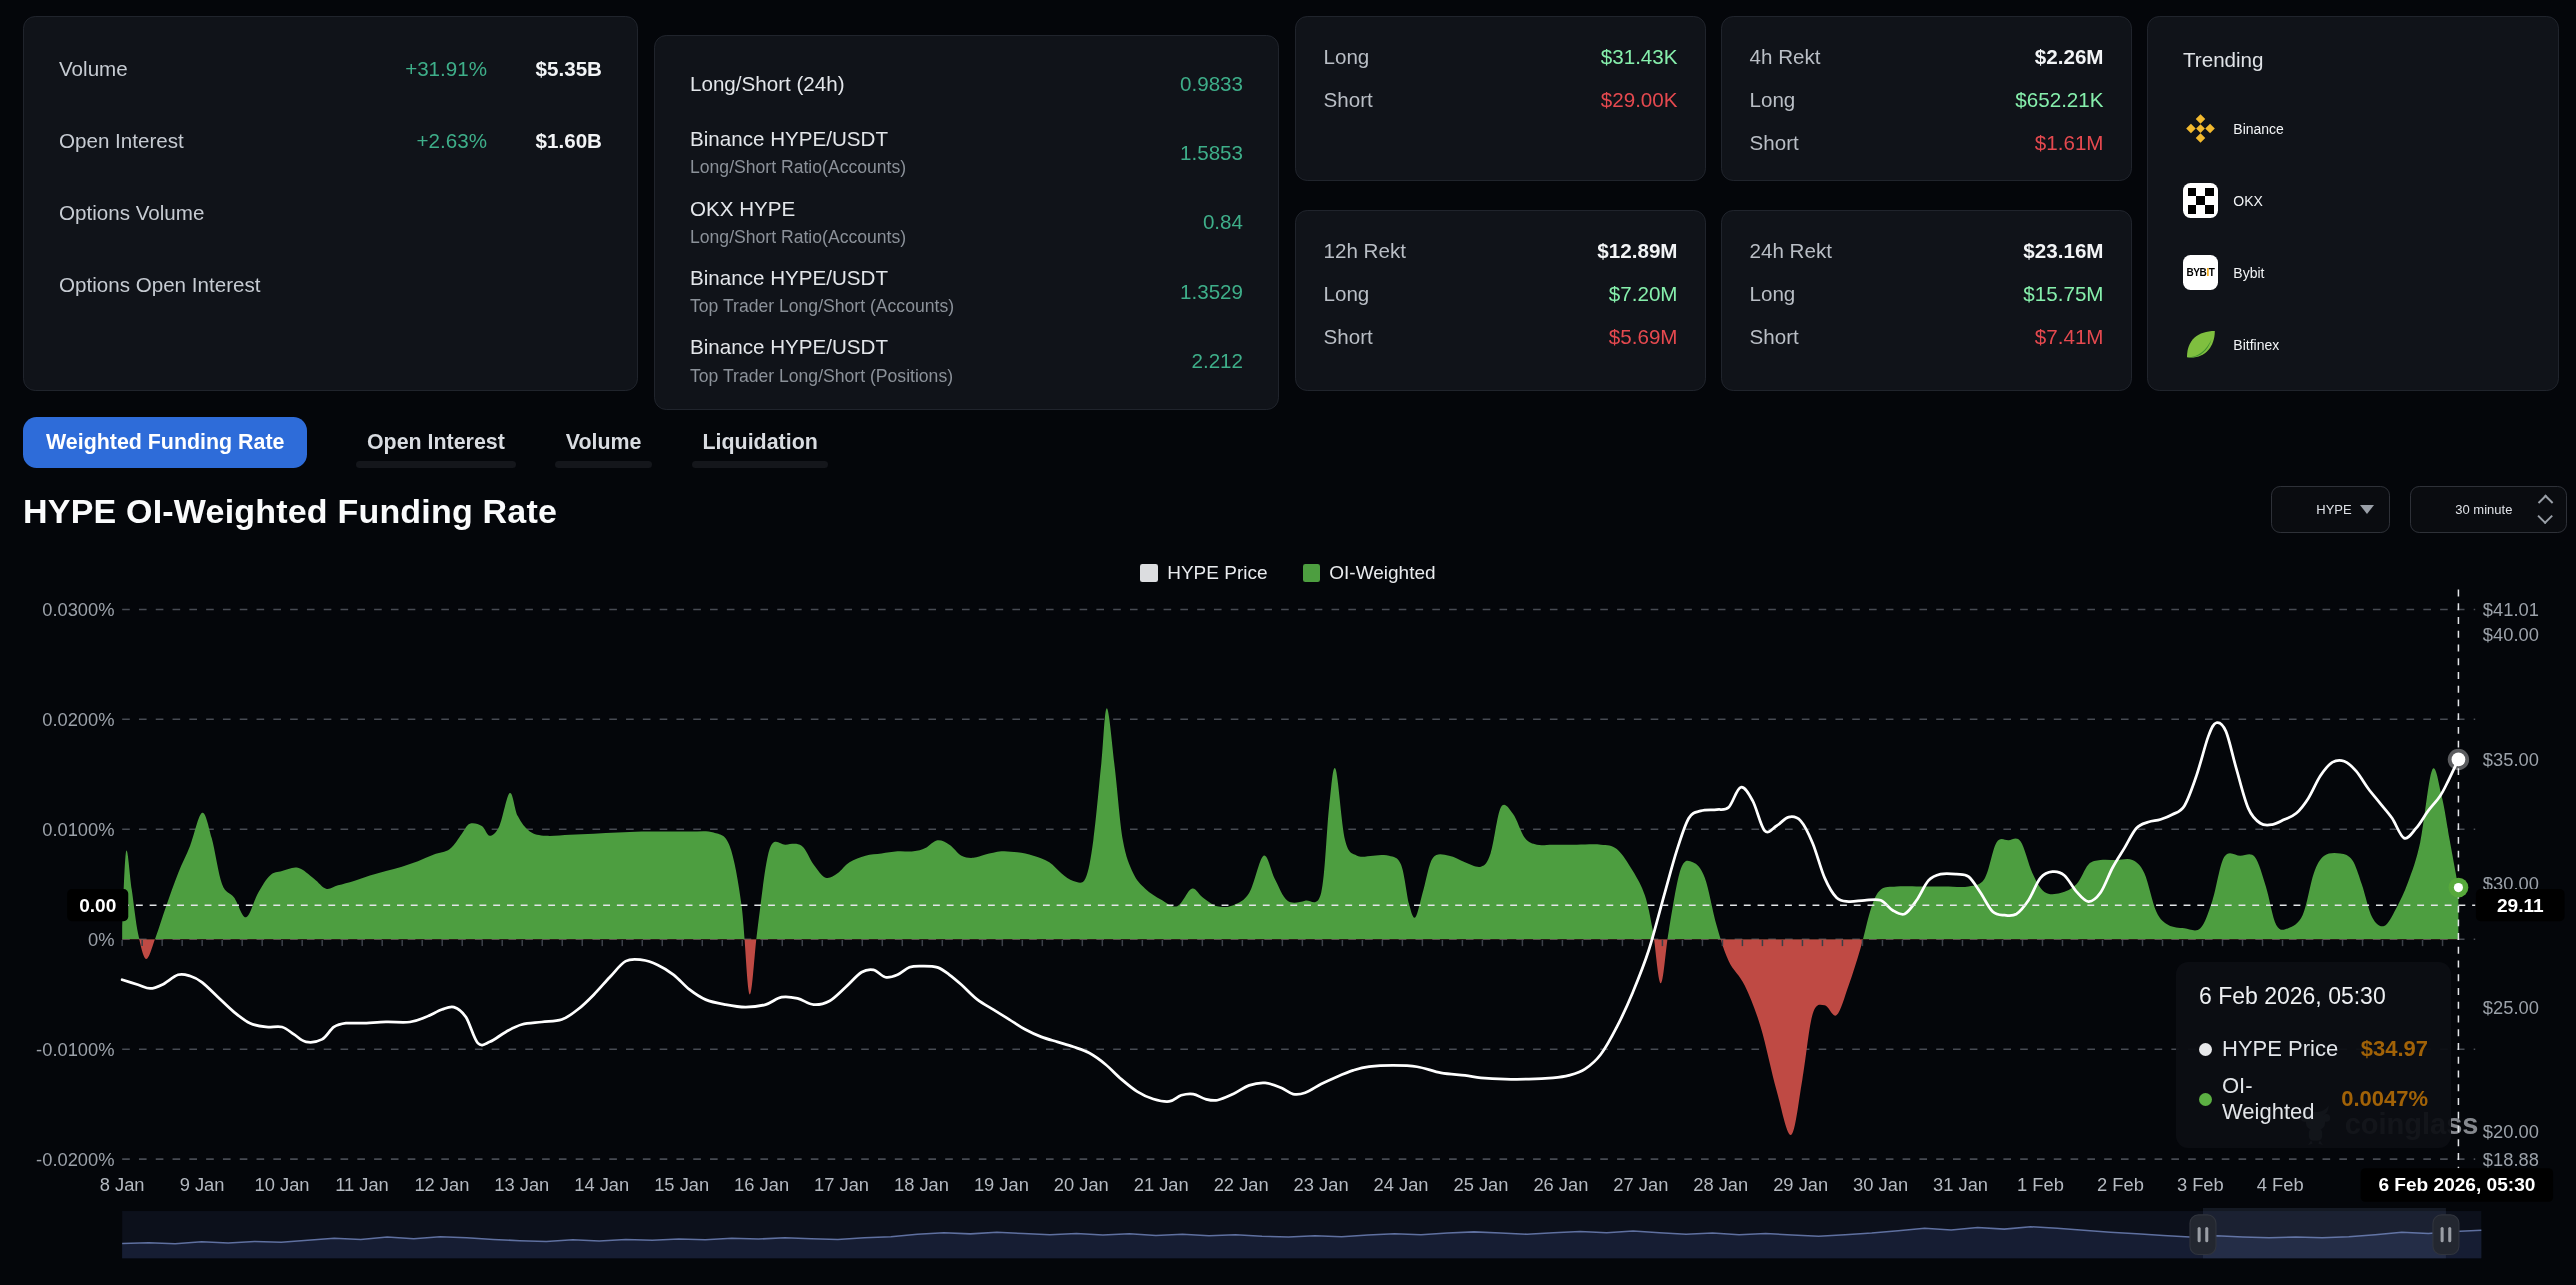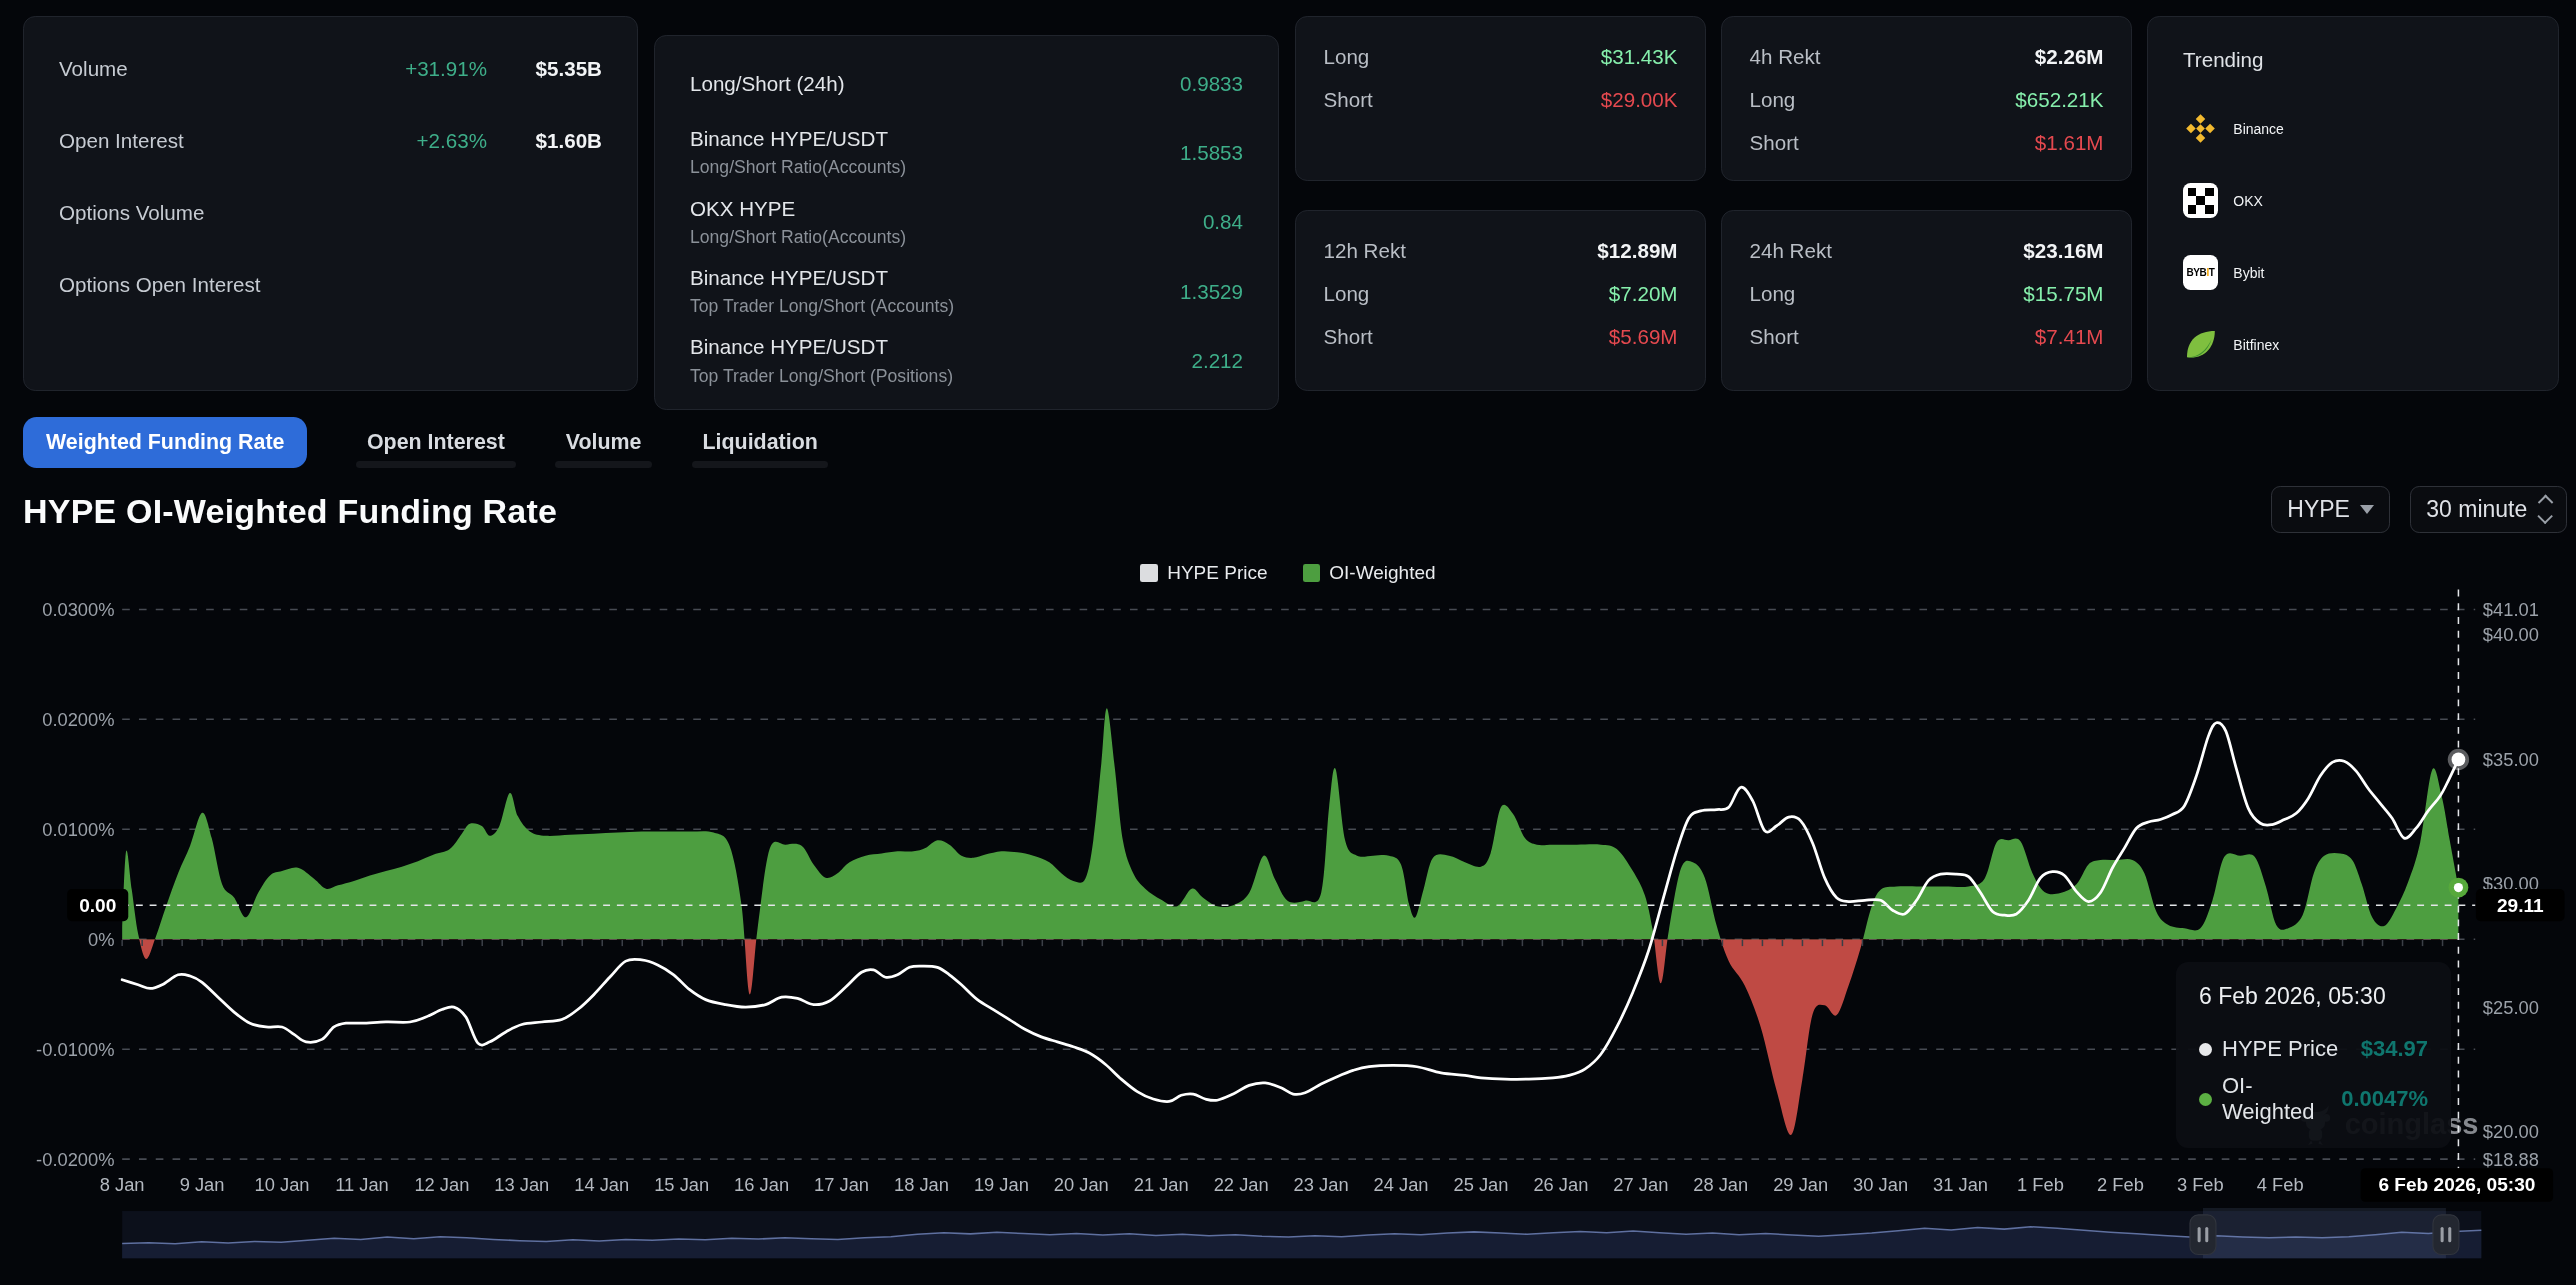--- a/index.html
+++ b/index.html
@@ -38,41 +38,41 @@
   
   .tabs{position:absolute;left:23px;top:419px;display:flex;align-items:center;gap:58px;height:46px;}
   .tab{font-size:21.4px;font-weight:600;color:#d9dce1;cursor:pointer;position:relative;padding:4.6px 1.5px;border-radius:9.2px;}
   .tab.active{background:#2e6cd9;color:#fff;font-weight:700;padding:13px 23px;border-radius:13.7px;}
   .tab:not(.active)::after{content:"";position:absolute;left:-9.2px;right:-9.2px;bottom:-9.2px;height:7.6px;border-radius:4.6px;background:#14161b;}
   .page-title{position:absolute;left:23px;top:492px;font-size:34px;font-weight:800;color:#fafbfc;letter-spacing:0.2px;}
   .select{position:absolute;top:486px;height:47px;border:1.5px solid #2e3138;border-radius:9.2px;background:#0a0c10;
           display:flex;align-items:center;justify-content:space-between;padding:0 15.3px;cursor:pointer;}
   .select-symbol{left:2271px;width:119px;}
   .select-interval{left:2410px;width:157px;}
-  .select-label{font-size:23px;color:#dfe2e7;}
+  .select-label{font-size:13px;color:#dfe2e7;margin-left:29px;}
   .caret{width:0;height:0;border-left:7.6px solid transparent;border-right:7.6px solid transparent;border-top:9.2px solid #9aa0a8;}
   .stepper{display:flex;flex-direction:column;gap:3.1px;}
   .chev{width:10.7px;height:10.7px;border:solid #9aa0a8;border-width:2.3px 2.3px 0 0;}
   .chev.up{transform:rotate(-45deg);}
   .chev.dn{transform:rotate(135deg);}
   
   .legend{position:absolute;left:0;top:562px;width:2576px;display:flex;justify-content:center;gap:35px;z-index:3;}
   .legend-item{display:flex;align-items:center;gap:9.2px;cursor:pointer;}
   .legend-swatch{width:17.6px;height:17.6px;border-radius:2.3px;}
   .legend-label{font-size:19px;color:#e9ebee;}
   #chart-svg{position:absolute;left:0;top:0;z-index:5;pointer-events:none;}
   .watermark{position:absolute;left:2297px;top:1104px;display:flex;align-items:center;gap:10.7px;z-index:4;}
   .watermark-text{font-size:29px;font-weight:700;color:#85888e;}
   .tooltip{position:absolute;left:2176px;top:962px;width:275px;background:rgba(12,14,19,0.94);
            border-radius:12.2px;padding:21.4px 23px 23px;z-index:6;}
   .tooltip-date{font-size:23px;color:#eef0f3;margin-bottom:26px;}
   .tt-row{display:flex;align-items:center;gap:10px;margin-top:10.7px;}
   .tt-dot{width:13px;height:13px;border-radius:50%;}
   .tt-name{flex:1;font-size:22px;color:#e2e5e9;}
-  .tt-value{font-size:22px;font-weight:700;color:#0f766e;}
+  .tt-value{font-size:22px;font-weight:700;color:#a16207;}
 </style>
 </head>
 <body>
 
 <div class="page">
 
   <div class="card card-stats">
     <div class="stat-row">
       <span class="stat-label">Volume</span>
       <span class="stat-change">+31.91%</span>

